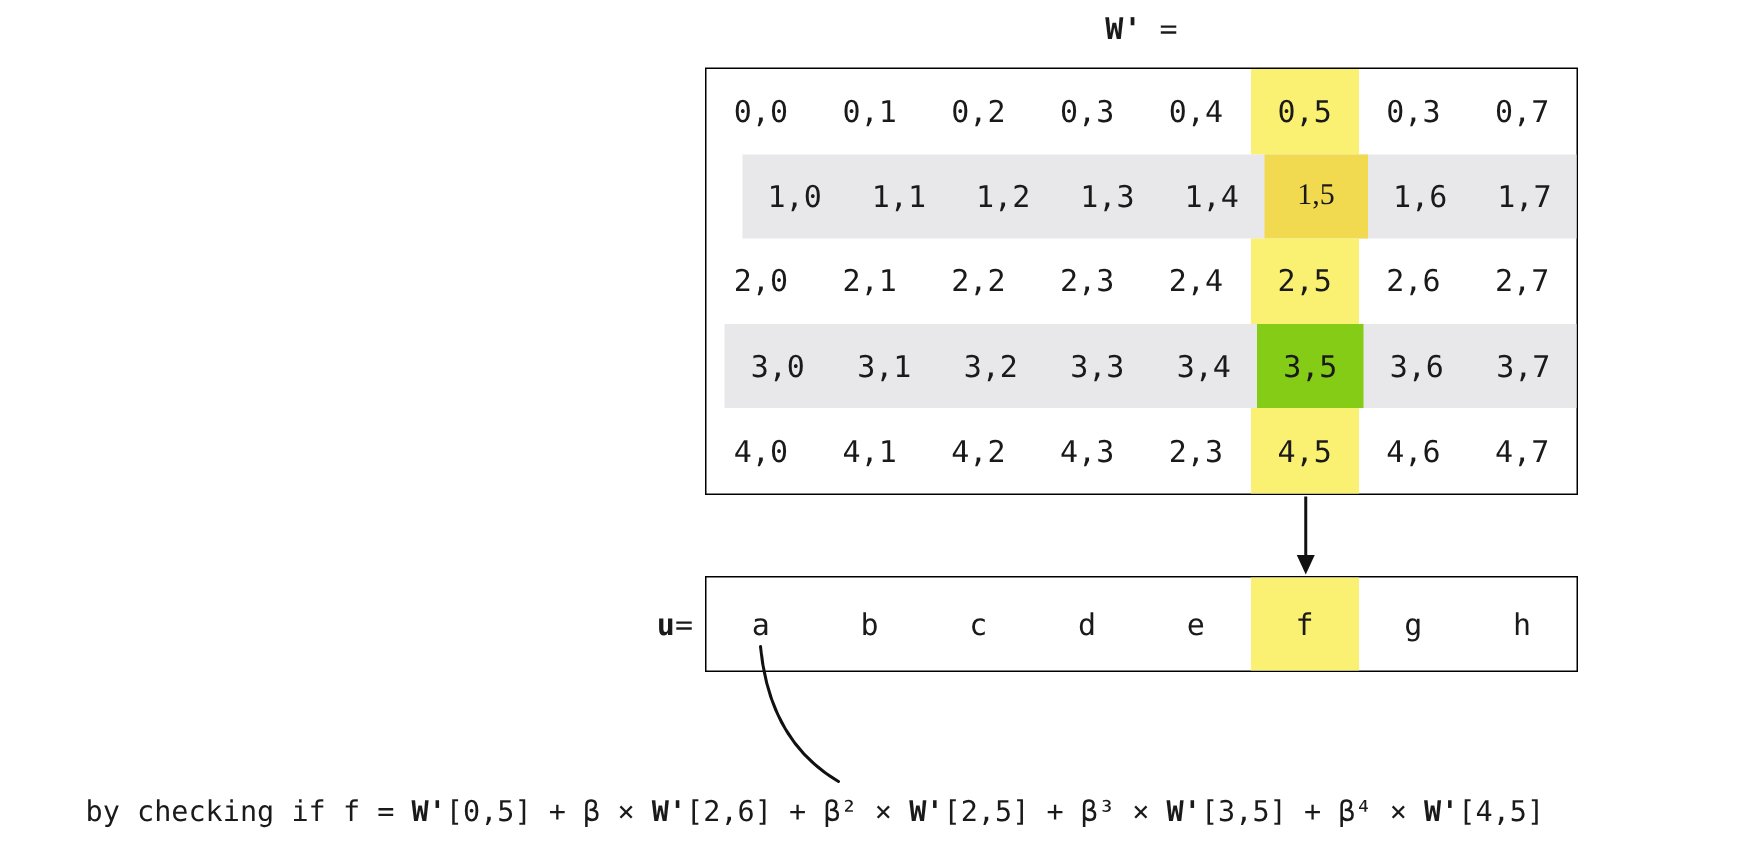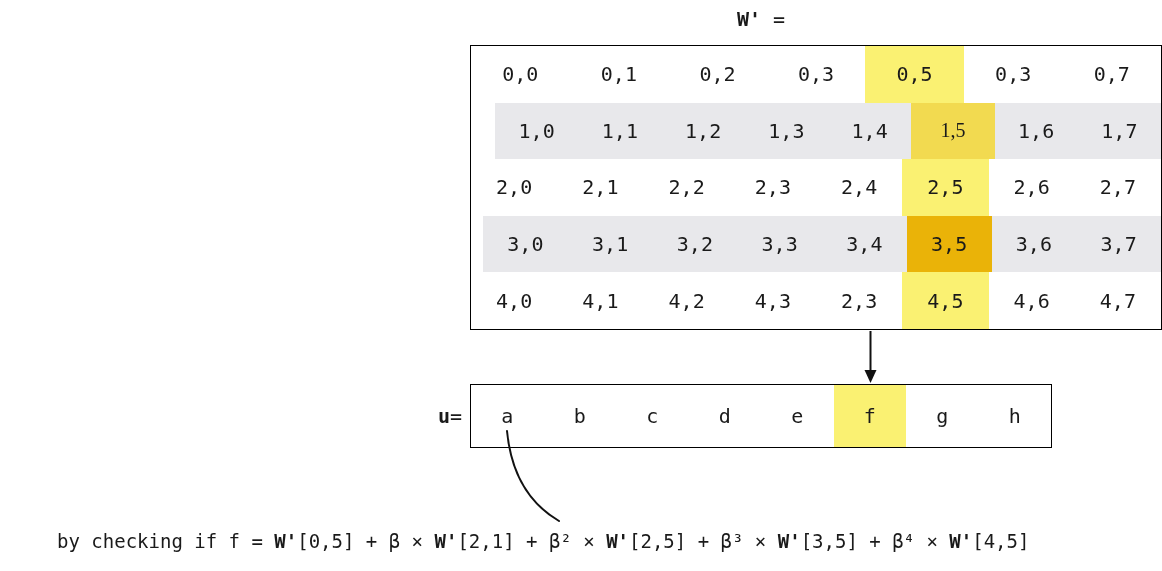--- a/index.html
+++ b/index.html
@@ -26,21 +26,21 @@
     text-align: center;
     font-size: 20px;
     line-height: 26px;
     white-space: pre;
   }
 
   .matrix-box {
     position: absolute;
     left: 470px;
     top: 45px;
-    width: 692px;
+    width: 582px;
     height: 285px;
     border: 1.5px solid #000;
     box-sizing: border-box;
     display: flex;
     flex-direction: column;
     background: #ffffff;
   }
   .m-row {
     flex: 1;
     display: flex;
@@ -101,20 +101,21 @@
 <div class="canvas">
 
   <div class="matrix-title"><span class="b">W'</span><span> =</span></div>
 
   <div class="matrix-box">
       <div class="m-row">
         <div class="cell">0,0</div>
         <div class="cell">0,1</div>
         <div class="cell">0,2</div>
         <div class="cell">0,3</div>
+        <div class="cell">0,4</div>
         <div class="cell" style="background: rgb(250, 241, 114);">0,5</div>
         <div class="cell">0,3</div>
         <div class="cell">0,7</div>
       </div>
       <div class="m-row" style="background: rgb(232, 232, 235); margin-left: 24px;">
         <div class="cell">1,0</div>
         <div class="cell">1,1</div>
         <div class="cell">1,2</div>
         <div class="cell">1,3</div>
         <div class="cell">1,4</div>
@@ -131,21 +132,21 @@
         <div class="cell" style="background: rgb(250, 241, 114);">2,5</div>
         <div class="cell">2,6</div>
         <div class="cell">2,7</div>
       </div>
       <div class="m-row" style="background: rgb(232, 232, 235); margin-left: 12px;">
         <div class="cell">3,0</div>
         <div class="cell">3,1</div>
         <div class="cell">3,2</div>
         <div class="cell">3,3</div>
         <div class="cell">3,4</div>
-        <div class="cell" style="background: #eab308;">3,5</div>
+        <div class="cell" style="background: #84cc16;">3,5</div>
         <div class="cell">3,6</div>
         <div class="cell">3,7</div>
       </div>
       <div class="m-row">
         <div class="cell">4,0</div>
         <div class="cell">4,1</div>
         <div class="cell">4,2</div>
         <div class="cell">4,3</div>
         <div class="cell">2,3</div>
         <div class="cell" style="background: rgb(250, 241, 114);">4,5</div>
@@ -166,15 +167,15 @@
       <div class="cell">g</div>
       <div class="cell">h</div>
     </div>
 
   <svg class="overlay" viewBox="0 0 1162 571" xmlns="http://www.w3.org/2000/svg">
     <line x1="870.5" y1="331" x2="870.5" y2="372" stroke="#111111" stroke-width="2"></line>
     <polygon points="864.5,370 876.5,370 870.5,383" fill="#111111"></polygon>
     <path d="M 507 431 Q 513 494 559 521" stroke="#111111" stroke-width="2" fill="none" stroke-linecap="round"></path>
   </svg>
 
-  <div class="formula"><span>by checking if f = </span><span class="b">W'</span><span>[0,5] + β × </span><span class="b">W'</span><span>[2,1] + β² × </span><span class="b">W'</span><span>[2,5] + β³ × </span><span class="b">W'</span><span>[3,5] + β⁴ × </span><span class="b">W'</span><span>[4,5]</span></div>
+  <div class="formula"><span>by checking if f = </span><span class="b">W'</span><span>[0,5] + β × </span><span class="b">W'</span><span>[2,6] + β² × </span><span class="b">W'</span><span>[2,5] + β³ × </span><span class="b">W'</span><span>[3,5] + β⁴ × </span><span class="b">W'</span><span>[4,5]</span></div>
 
 </div>
 
 </body></html>

